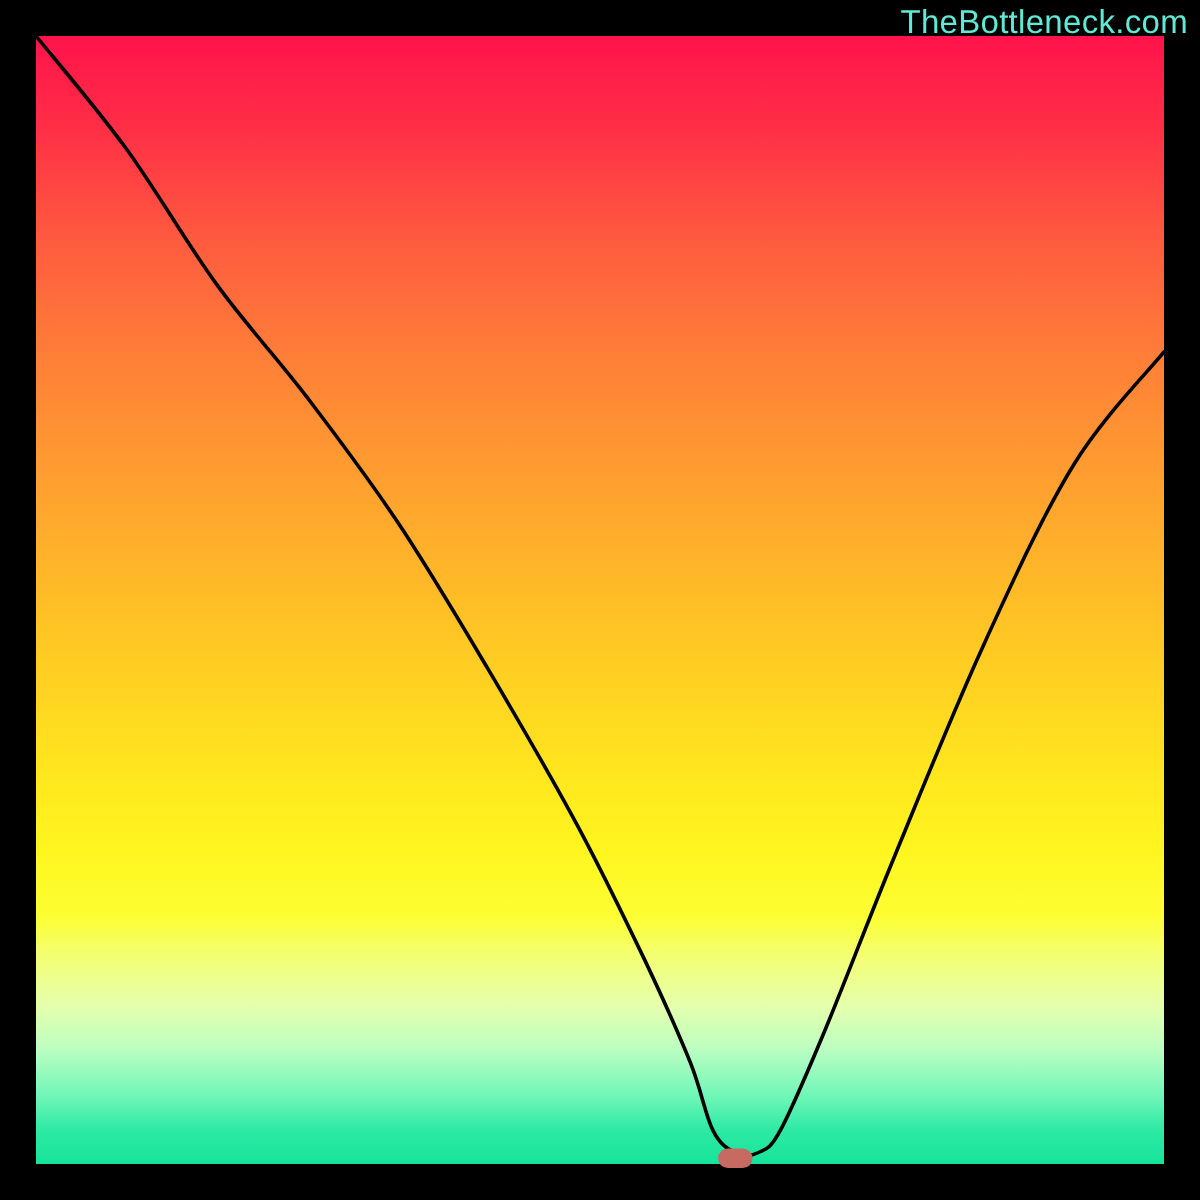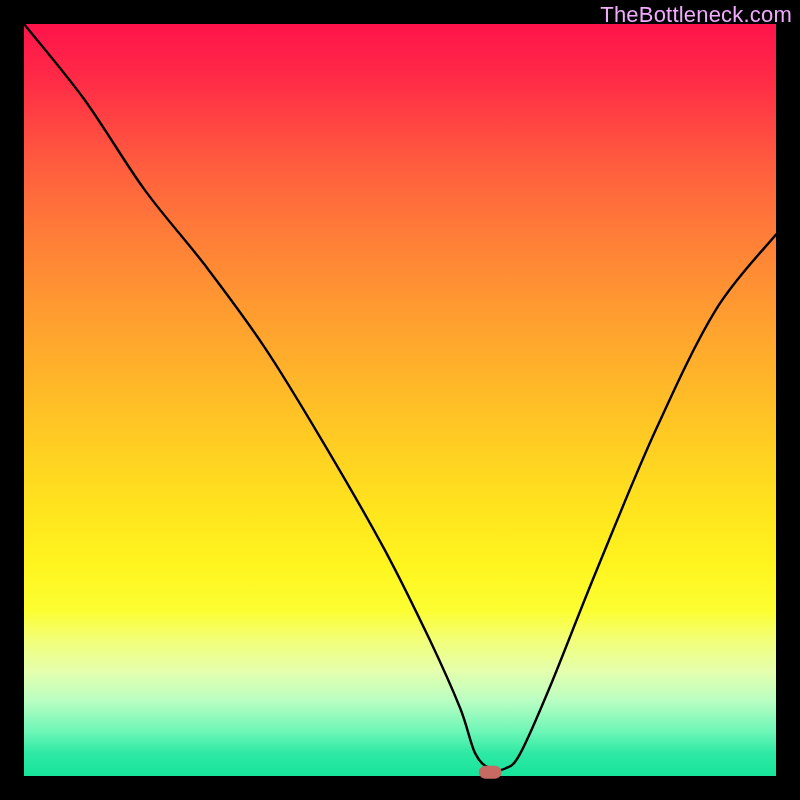--- a/index.html
+++ b/index.html
@@ -40,21 +40,21 @@
       #b9fec2 90%,
       #6ff6b7 94%,
       #2de9a4 97%,
       #17e49b 100%
     );
   }
   .watermark {
     position: absolute;
     top: 2px;
     right: 8px;
-    color: #f0abfc;
+    color: #5eead4;
     font-size: 22px;
     font-weight: 500;
     letter-spacing: 0.2px;
     user-select: none;
   }
   svg.curve {
     position: absolute;
     left: 0;
     top: 0;
     width: 752px;

